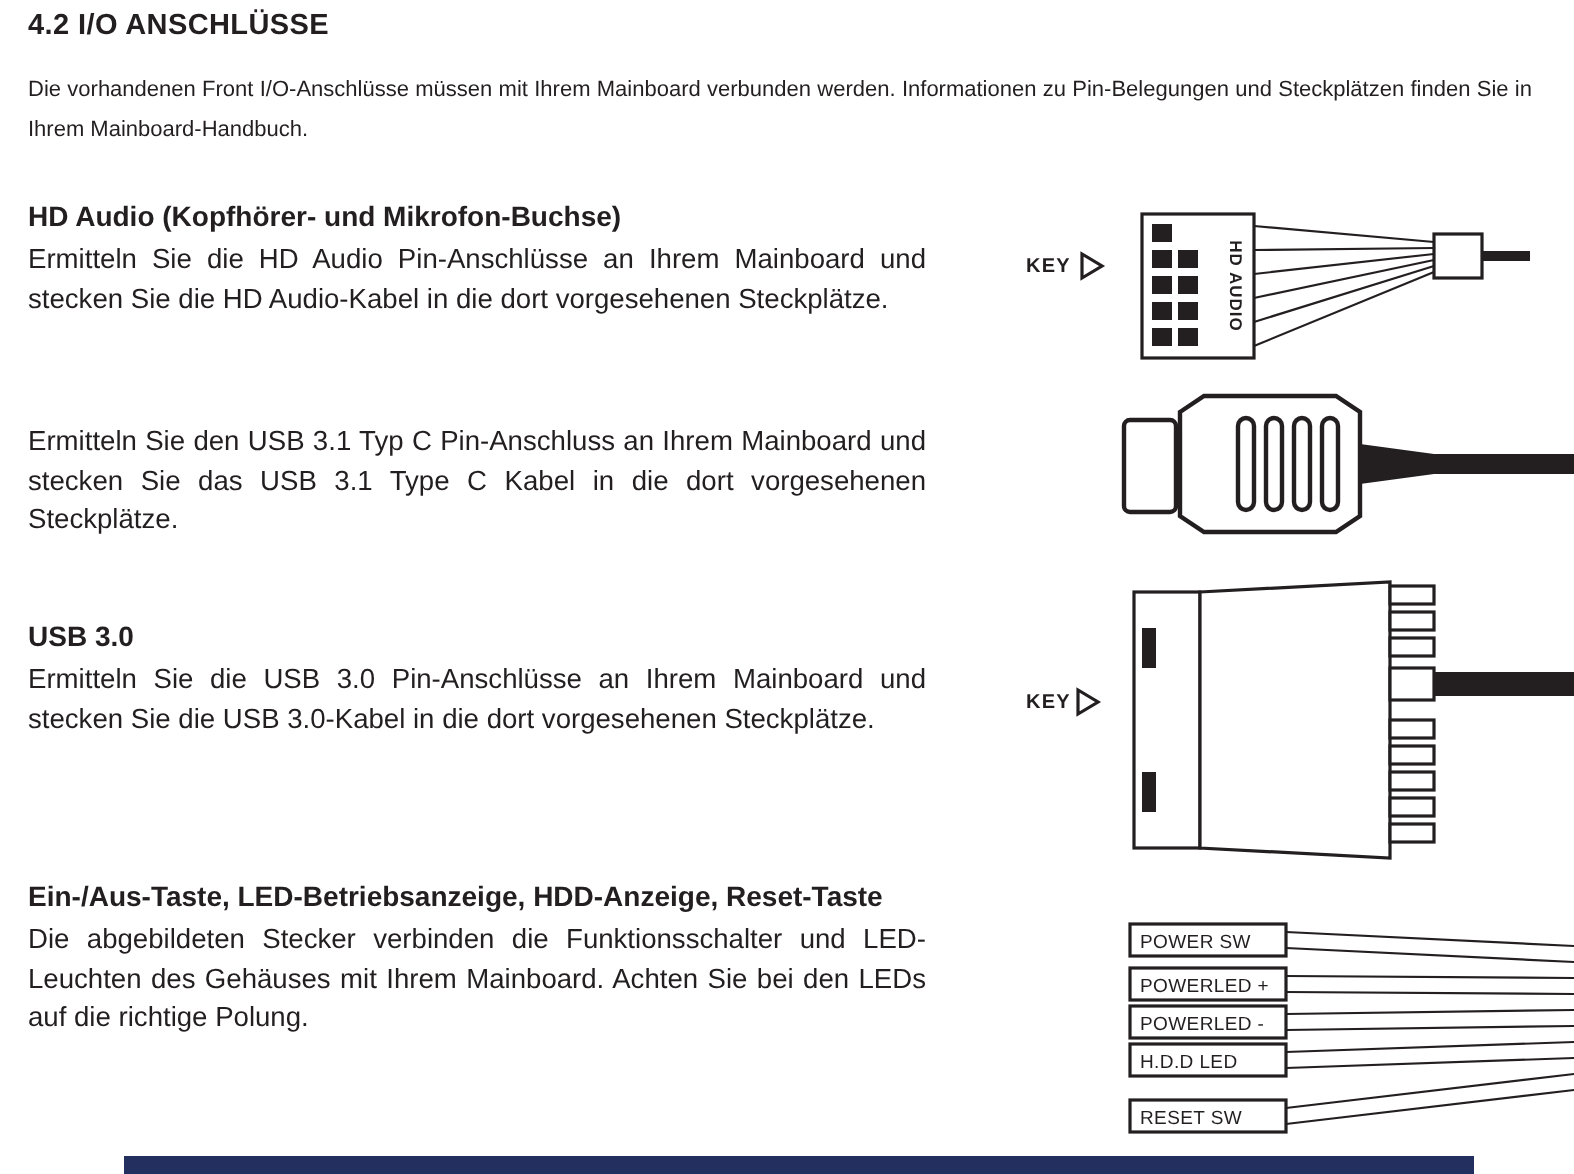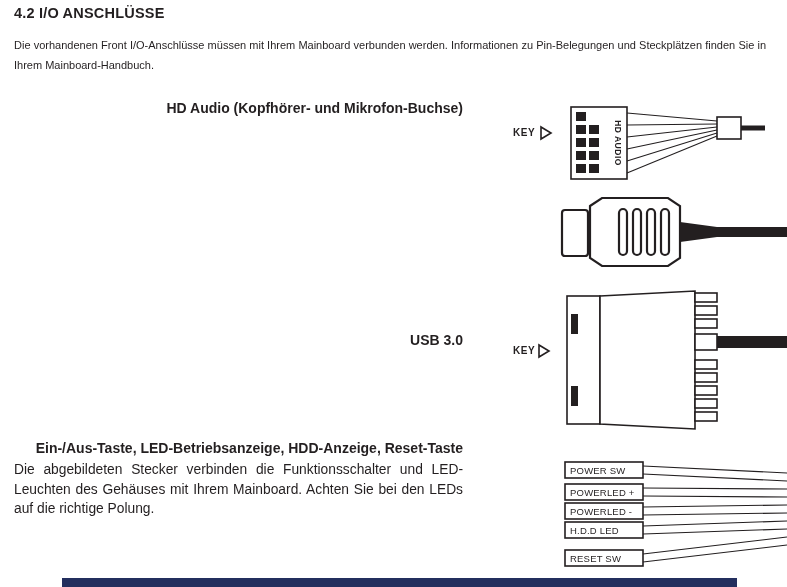--- a/index.html
+++ b/index.html
@@ -4,21 +4,21 @@
 <style>
   * { margin:0; padding:0; box-sizing:border-box; }
   html, body { background:#ffffff; }
   body { font-family:"Liberation Sans", sans-serif; color:#231f20; }
   .page { position:relative; width:787px; height:587px; background:#fff; overflow:hidden; }
 
   .doc-title { position:absolute; left:14px; top:5px; font-size:14.5px; font-weight:bold; letter-spacing:0.2px; }
   .intro { position:absolute; left:14px; top:35px; width:752px; font-size:11px; line-height:20px; text-align:justify; }
 
   .text-section { position:absolute; left:14px; width:449px; }
-  .section-heading { font-size:14px; font-weight:bold; white-space:nowrap;text-align:right; }
+  .section-heading { font-size:14px; font-weight:bold; white-space:nowrap; }
   .section-body { margin-top:4px; font-size:13.8px; line-height:19.5px; text-align:justify; }
 
   .diagram { position:absolute; }
   svg text { font-family:"Liberation Sans", sans-serif; }
   .outline { fill:#ffffff; stroke:#231f20; stroke-width:1.6; }
   .outline2 { fill:#ffffff; stroke:#231f20; stroke-width:2.2; }
   .wire line { stroke:#231f20; stroke-width:1.1; }
   .solid { fill:#231f20; }
   .key-text { font-size:10px; font-weight:bold; letter-spacing:0.6px; fill:#231f20; }
   .vlabel { font-size:8.5px; font-weight:bold; letter-spacing:0.5px; fill:#231f20; }
@@ -29,27 +29,30 @@
 </head>
 <body>
 
 <div class="page">
 
   <h1 class="doc-title">4.2 I/O ANSCHLÜSSE</h1>
   <p class="intro">Die vorhandenen Front I/O-Anschlüsse müssen mit Ihrem Mainboard verbunden werden. Informationen zu Pin-Belegungen und Steckplätzen finden Sie in Ihrem Mainboard-Handbuch.</p>
 
   <div class="text-section" style="top:100px">
     <h2 class="section-heading">HD Audio (Kopfhörer- und Mikrofon-Buchse)</h2>
+    <p class="section-body">Ermitteln Sie die HD Audio Pin-Anschlüsse an Ihrem Mainboard und stecken Sie die HD Audio-Kabel in die dort vorgesehenen Steckplätze.</p>
   </div>
 
   <div class="text-section" style="top:207px">
+    <p class="section-body">Ermitteln Sie den USB 3.1 Typ C Pin-Anschluss an Ihrem Mainboard und stecken Sie das USB 3.1 Type C Kabel in die dort vorgesehenen Steckplätze.</p>
   </div>
 
-  <div class="text-section" style="top:332px">
+  <div class="text-section" style="top:310px">
     <h2 class="section-heading">USB 3.0</h2>
+    <p class="section-body">Ermitteln Sie die USB 3.0 Pin-Anschlüsse an Ihrem Mainboard und stecken Sie die USB 3.0-Kabel in die dort vorgesehenen Steckplätze.</p>
   </div>
 
   <div class="text-section" style="top:440px">
     <h2 class="section-heading">Ein-/Aus-Taste, LED-Betriebsanzeige, HDD-Anzeige, Reset-Taste</h2>
     <p class="section-body">Die abgebildeten Stecker verbinden die Funktionsschalter und LED-Leuchten des Gehäuses mit Ihrem Mainboard. Achten Sie bei den LEDs auf die richtige Polung.</p>
   </div>
 
   <div class="diagram" style="left:505px; top:103px; width:282px; height:85px;">
     <svg width="282" height="85" viewBox="0 0 282 85">
       <text x="8" y="33" class="key-text">KEY</text>

